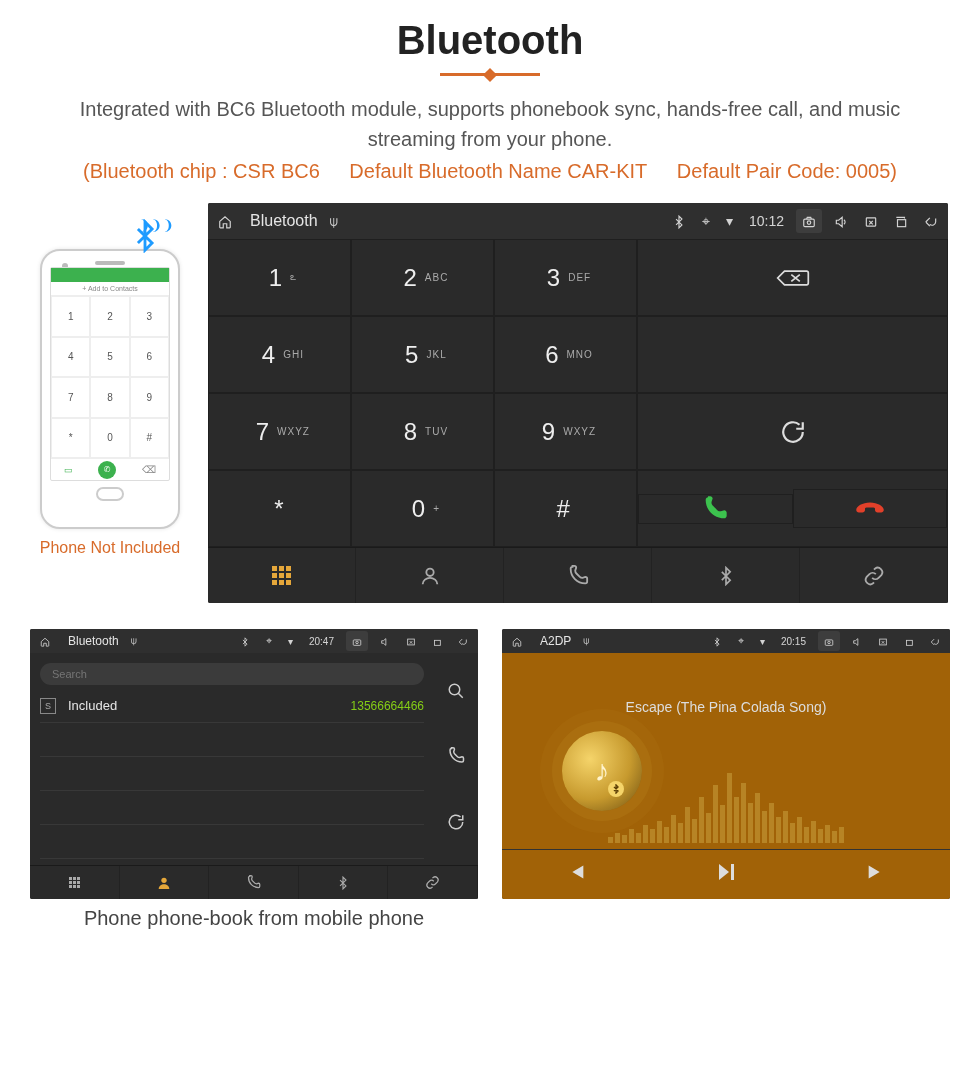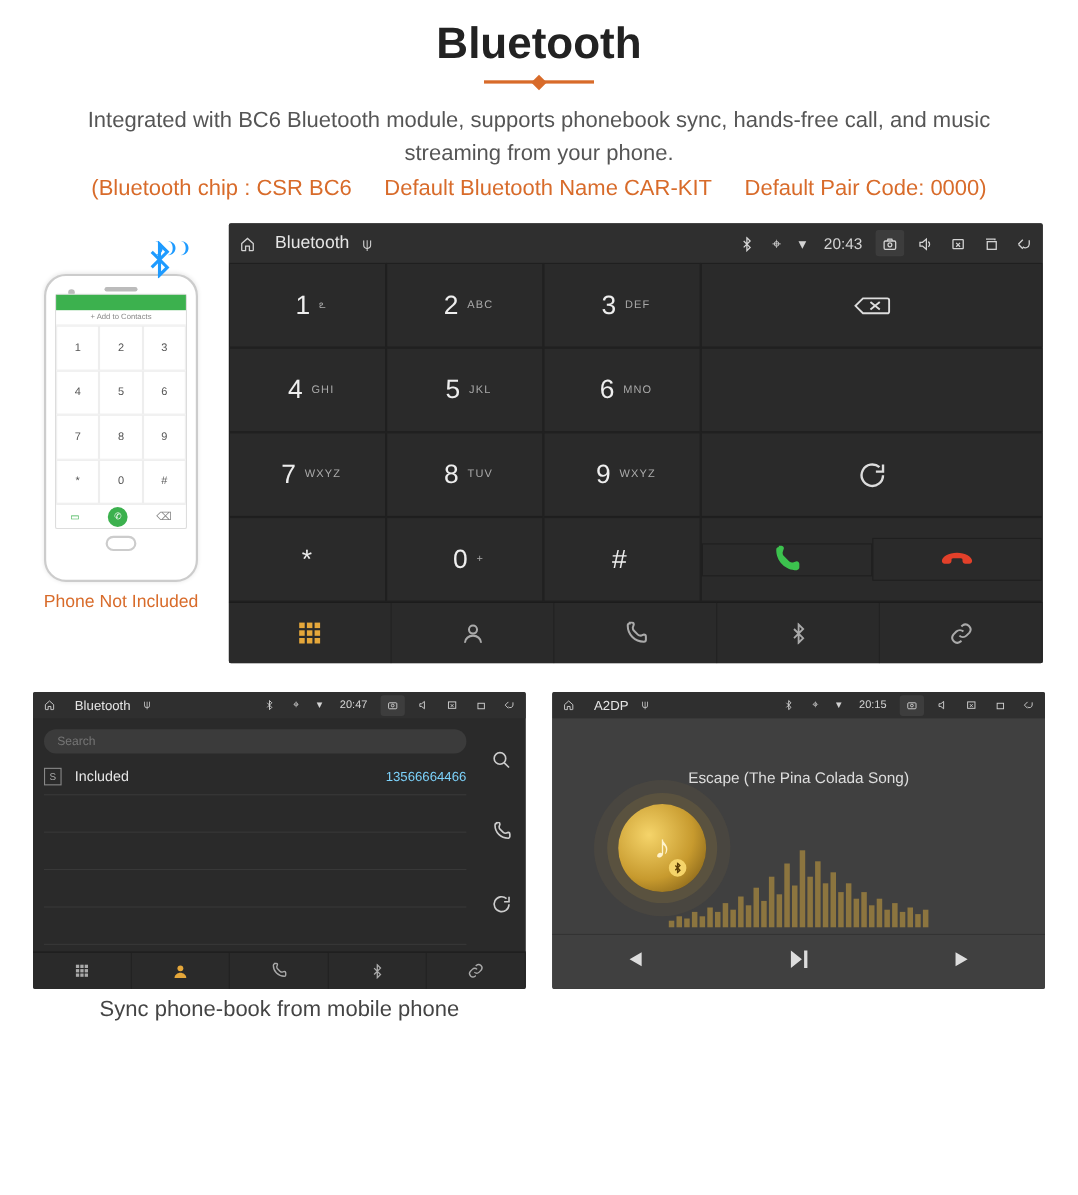--- a/index.html
+++ b/index.html
@@ -142,25 +142,25 @@
 
   .contacts-body { flex:1; display:flex; flex-direction:column; padding:6px 0 0 0;}
   .search-row { display:flex; align-items:center; padding:4px 10px; gap:8px;}
   .search-input {
     flex:1; background:#3b3b3b; border:none; border-radius:14px; height:22px;
     color:#aaa; padding:0 12px; font-size:11px;
   }
   .contact-list { flex:1; padding:0 10px; }
   .contact-row { display:flex; align-items:center; border-bottom:1px solid #383838; height:34px; font-size:13px; gap:12px;}
   .contact-row .badge { width:16px; height:16px; border:1px solid #888; font-size:9px; display:flex; align-items:center; justify-content:center; color:#aaa;}
-  .contact-row .num { color:#7dd3fc; font-size:12px; }
+  .contact-row .num { color:#84cc16; font-size:12px; }
   .side-icons { width:44px; display:flex; flex-direction:column; justify-content:space-around; align-items:center; color:#ccc; font-size:18px; padding:8px 0;}
   .contacts-main { display:flex; flex:1; }
 
-  .music-body { flex:1; display:flex; flex-direction:column; align-items:center; justify-content:center; position:relative; background:#404040;}
+  .music-body { flex:1; display:flex; flex-direction:column; align-items:center; justify-content:center; position:relative; background:#a16207;}
   .album {
     width:80px; height:80px; border-radius:50%;
     background: radial-gradient(circle at 35% 35%, #f5d46a, #c79a2e 55%, #6b4d10);
     display:flex; align-items:center; justify-content:center; color:#fff4cf;
     box-shadow: 0 0 0 10px rgba(216,170,60,.12), 0 0 0 22px rgba(216,170,60,.06);
     position:absolute; left:60px; top:78px;
   }
   .album .note { font-size:30px; position:relative;}
   .album .bt-badge { position:absolute; font-size:12px; bottom:14px; right:18px; color:#5a3c05; background:#f5d46a; border-radius:50%; width:16px; height:16px; display:flex; align-items:center; justify-content:center;}
   .song-title { color:#ddd; font-size:14px; margin-top: 12px; position:absolute; top:34px; width:100%; text-align:center;}
@@ -172,21 +172,21 @@
 </style>
 </head>
 <body>
 
 <h1 class="page-title">Bluetooth</h1>
 <div class="title-underline"></div>
 <p class="intro">Integrated with BC6 Bluetooth module, supports phonebook sync, hands-free call, and music streaming from your phone.</p>
 <p class="specs">
   <span>(Bluetooth chip : CSR BC6</span>
   <span>Default Bluetooth Name CAR-KIT</span>
-  <span>Default Pair Code: 0000)</span>
+  <span>Default Pair Code: 0005)</span>
 </p>
 
 <div class="main-row">
 
   <div class="phone-wrap">
     <div class="bt-logo">
       <svg viewBox="0 0 24 24" width="34" height="34" fill="none" stroke="#1e9bff" stroke-width="2">
           <path d="M7 7l10 10-5 5V2l5 5L7 17"></path>
         </svg>
       <span class="waves">❩❩❩</span>
@@ -233,21 +233,21 @@
         <span class="title">Bluetooth</span>
         <span class="ico">⍦</span>
         <span class="spacer"></span>
         <span class="ico">
           <svg class="icon" viewBox="0 0 24 24" width="14" height="14" fill="none" stroke="currentColor" stroke-width="2">
               <path d="M7 7l10 10-5 5V2l5 5L7 17"></path>
             </svg>
         </span>
         <span class="ico">⌖</span>
         <span class="ico">▾</span>
-        <span class="ico">20:43</span>
+        <span class="ico">10:12</span>
         <span class="ico boxed">
           <svg class="icon" viewBox="0 0 24 24" width="16" height="16" fill="none" stroke="currentColor" stroke-width="2">
               <rect x="3" y="7" width="18" height="13" rx="2"></rect>
               <circle cx="12" cy="13" r="3"></circle>
               <path d="M8 7l1-3h6l1 3"></path>
             </svg>
         </span>
         <span class="ico">
           <svg class="icon" viewBox="0 0 24 24" width="18" height="18" fill="none" stroke="currentColor" stroke-width="2">
               <path d="M4 9v6h4l6 5V4L8 9H4z"></path>
@@ -494,21 +494,21 @@
           </div>
         <div class="tab">
             <svg viewBox="0 0 24 24" width="15" height="15" fill="none" stroke="currentColor" stroke-width="2">
               <path d="M10 14a5 5 0 0 0 7 0l3-3a5 5 0 0 0-7-7l-1 1"></path>
               <path d="M14 10a5 5 0 0 0-7 0l-3 3a5 5 0 0 0 7 7l1-1"></path>
             </svg>
           </div>
       </div>
     </div>
     <div class="caption">
-      <span>Sync phone-book from mobile phone</span>
+      <span>Phone phone-book from mobile phone</span>
     </div>
   </div>
 
   <div class="lower-col">
     <div class="screen music">
       <div class="statusbar sb-small">
         <span class="ico"><svg class="icon" viewBox="0 0 24 24" width="14" height="14" fill="none" stroke="currentColor" stroke-width="2">
               <path d="M3 11l9-8 9 8v10a1 1 0 0 1-1 1h-5v-7h-6v7H4a1 1 0 0 1-1-1z"></path>
             </svg></span>
         <span class="title">A2DP</span>

